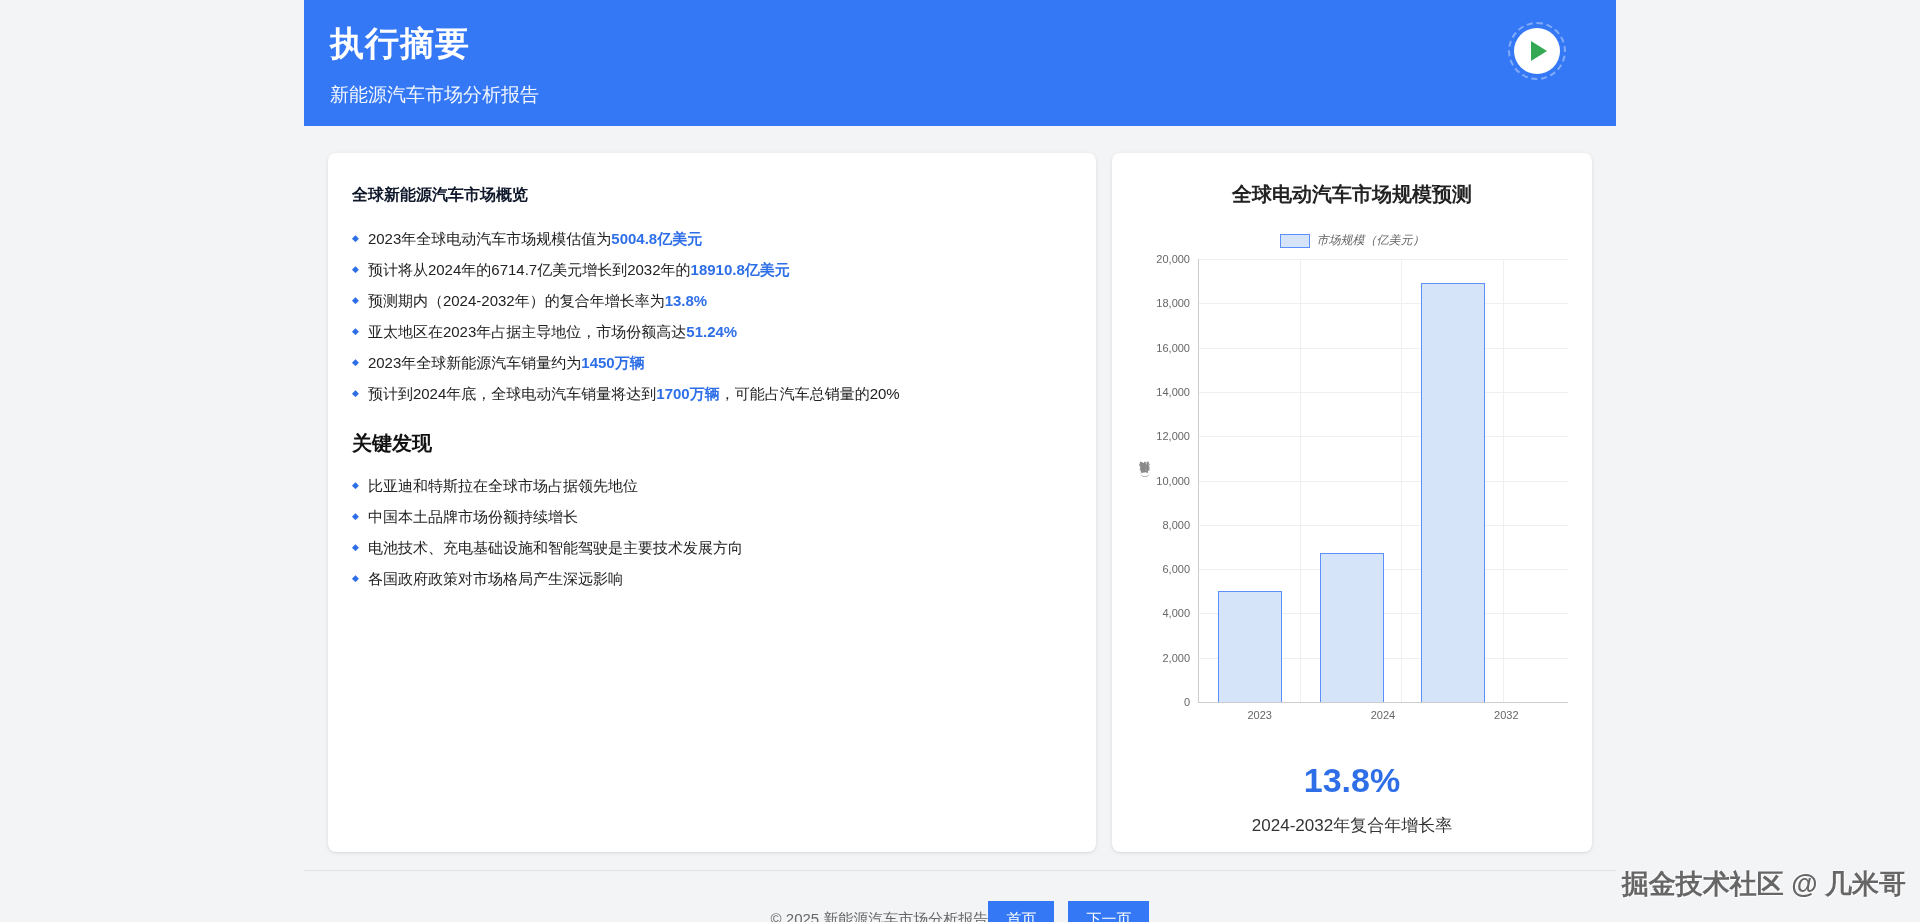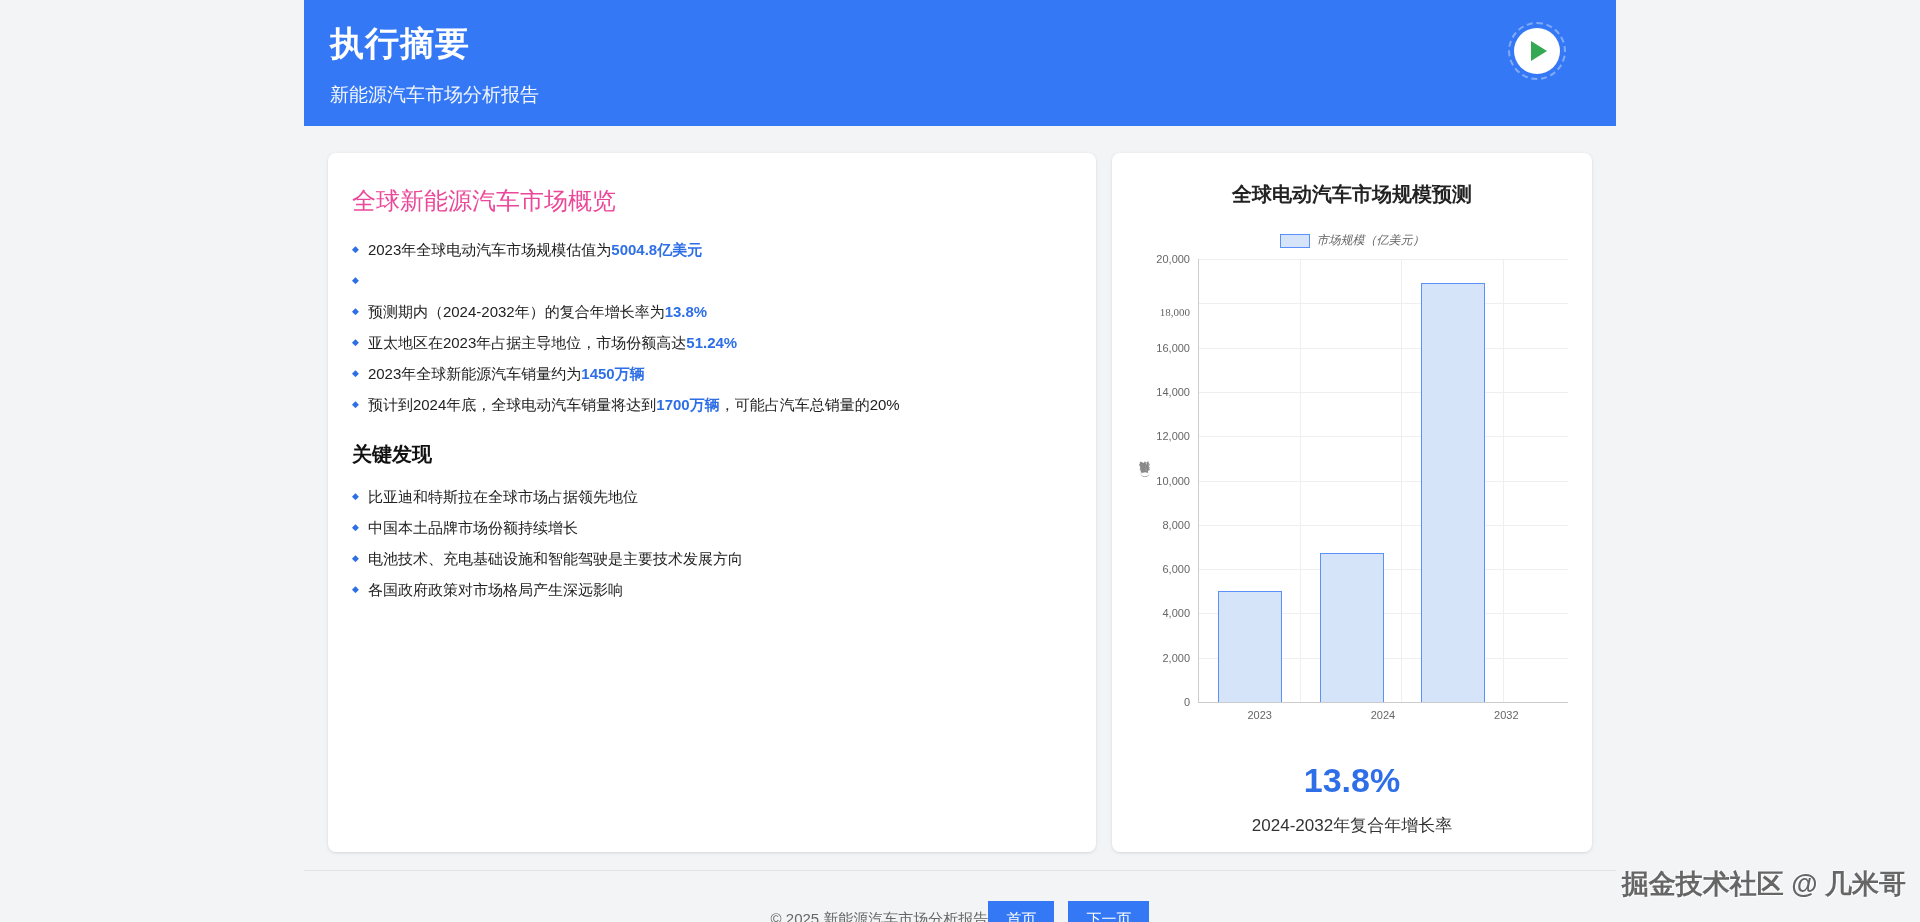--- a/index.html
+++ b/index.html
@@ -41,21 +41,21 @@
 
   
   .main { display: flex; gap: 16px; padding: 27px 24px 0 24px; align-items: stretch; }
   .card {
     background: #fff; border-radius: 8px;
     box-shadow: 0 1px 4px rgba(0,0,0,0.08), 0 1px 2px rgba(0,0,0,0.05);
   }
   .overview-card { flex: 1; padding: 26px 24px; height: 699px; }
   .chart-card { width: 480px; padding: 24px 24px; height: 699px; }
 
-  .overview-card h2 { color: #ec4899; font-size: 24px; font-weight: normal; margin: 6px 0 22px 0; }
+  .overview-card h2 { color: #0f172a; font-size: 16px; font-weight: bold; margin: 6px 0 22px 0; }
   ul.bullets { list-style: none; }
   ul.bullets li {
     display: flex; align-items: flex-start;
     font-size: 15px; color: #222; line-height: 21px;
     margin-bottom: 10px; padding: 0;
     min-height: 20px;
   }
   ul.bullets li .diamond {
     color: #2e6fe8; font-size: 9px; line-height: 21px;
     margin-right: 9px; flex: none;
@@ -136,20 +136,21 @@
 
     <div class="card overview-card">
       <h2>全球新能源汽车市场概览</h2>
       <ul class="bullets" id="overview-list">
           <li>
             <span class="diamond">◆</span>
             <span>2023年全球电动汽车市场规模估值为<b class="hl">5004.8亿美元</b></span>
           </li>
           <li>
             <span class="diamond">◆</span>
+            <span>预计将从2024年的6714.7亿美元增长到2032年的<b class="hl">18910.8亿美元</b></span>
           </li>
           <li>
             <span class="diamond">◆</span>
             <span>预测期内（2024-2032年）的复合年增长率为<b class="hl">13.8%</b></span>
           </li>
           <li>
             <span class="diamond">◆</span>
             <span>亚太地区在2023年占据主导地位，市场份额高达<b class="hl">51.24%</b></span>
           </li>
           <li>
@@ -193,21 +194,21 @@
         <div class="y-labels" id="ylabels">
             <div class="y-tick" style="top: 443px;">0</div>
             <div class="y-tick" style="top: 398.7px;">2,000</div>
             <div class="y-tick" style="top: 354.4px;">4,000</div>
             <div class="y-tick" style="top: 310.1px;">6,000</div>
             <div class="y-tick" style="top: 265.8px;">8,000</div>
             <div class="y-tick" style="top: 221.5px;">10,000</div>
             <div class="y-tick" style="top: 177.2px;">12,000</div>
             <div class="y-tick" style="top: 132.9px;">14,000</div>
             <div class="y-tick" style="top: 88.6px;">16,000</div>
-            <div class="y-tick" style="top: 53px; font-family: Liberation Serif, serif;">18,000</div>
+            <div class="y-tick" style="top: 44px;">18,000</div>
             <div class="y-tick" style="top: 0px;">20,000</div>
           </div>
         <div class="plot" id="plot">
             <div class="hgrid" style="top: 398.7px;"></div>
             <div class="hgrid" style="top: 354.4px;"></div>
             <div class="hgrid" style="top: 310.1px;"></div>
             <div class="hgrid" style="top: 265.8px;"></div>
             <div class="hgrid" style="top: 221.5px;"></div>
             <div class="hgrid" style="top: 177.2px;"></div>
             <div class="hgrid" style="top: 132.9px;"></div>

